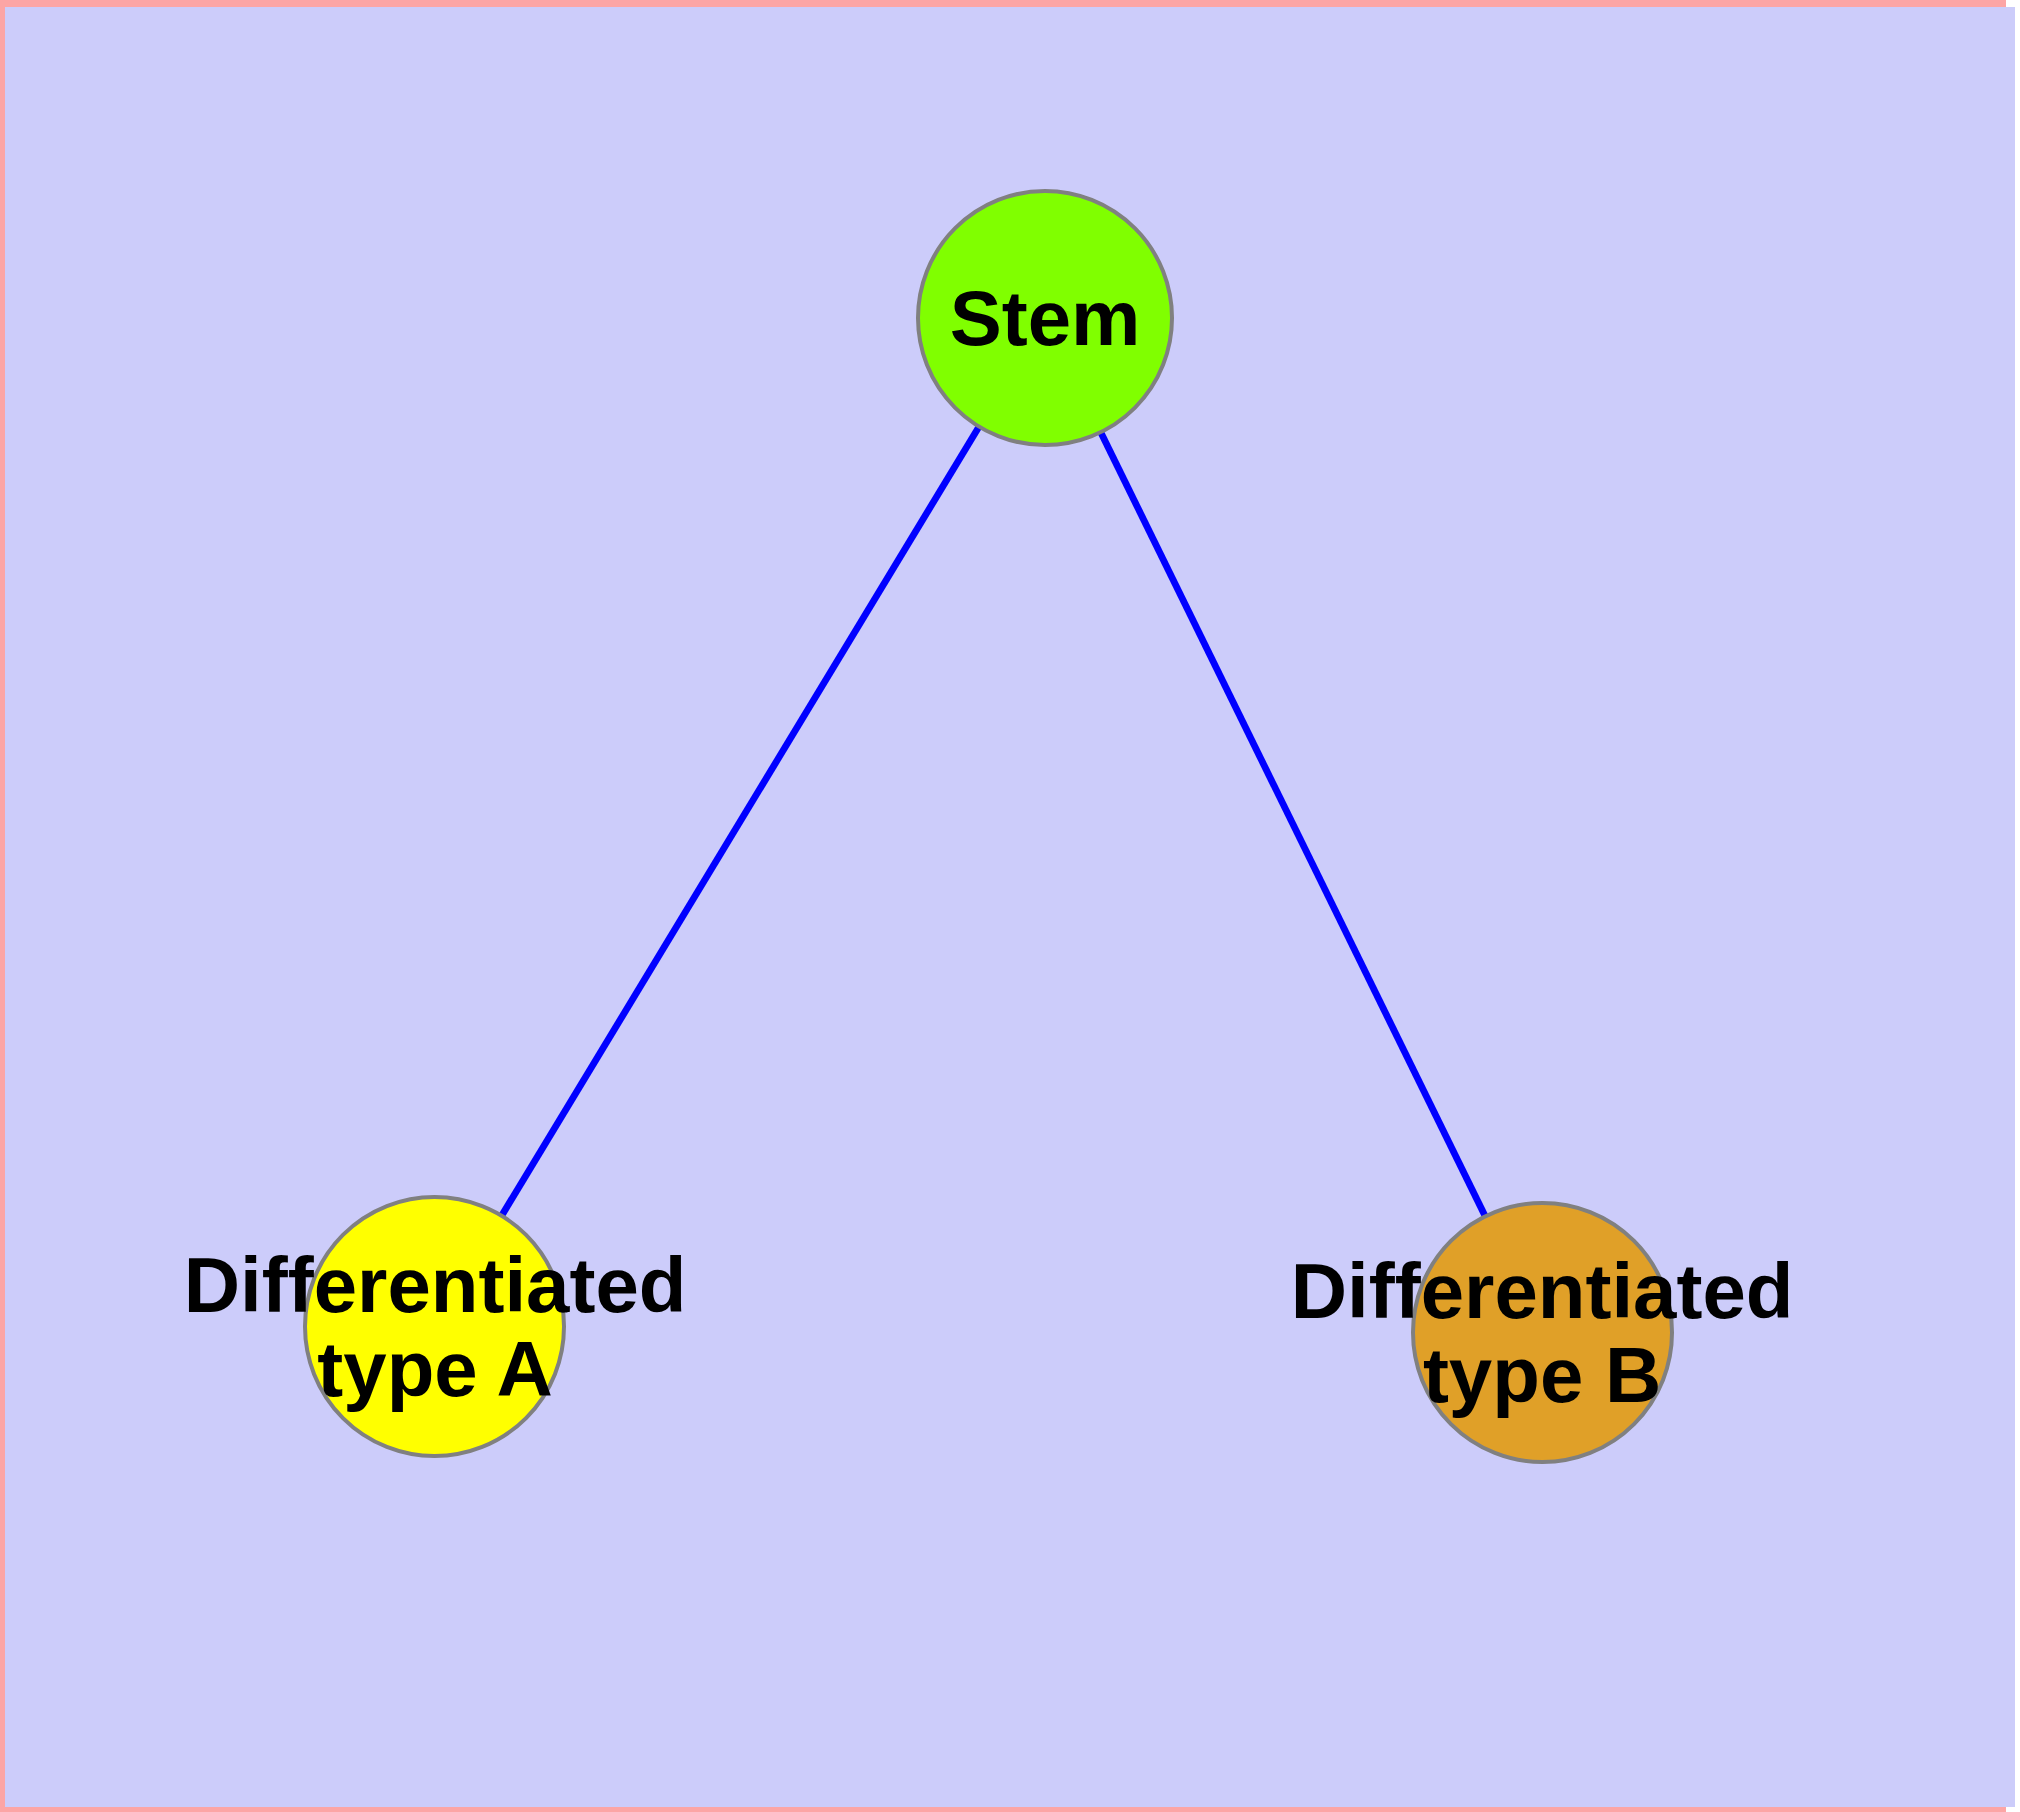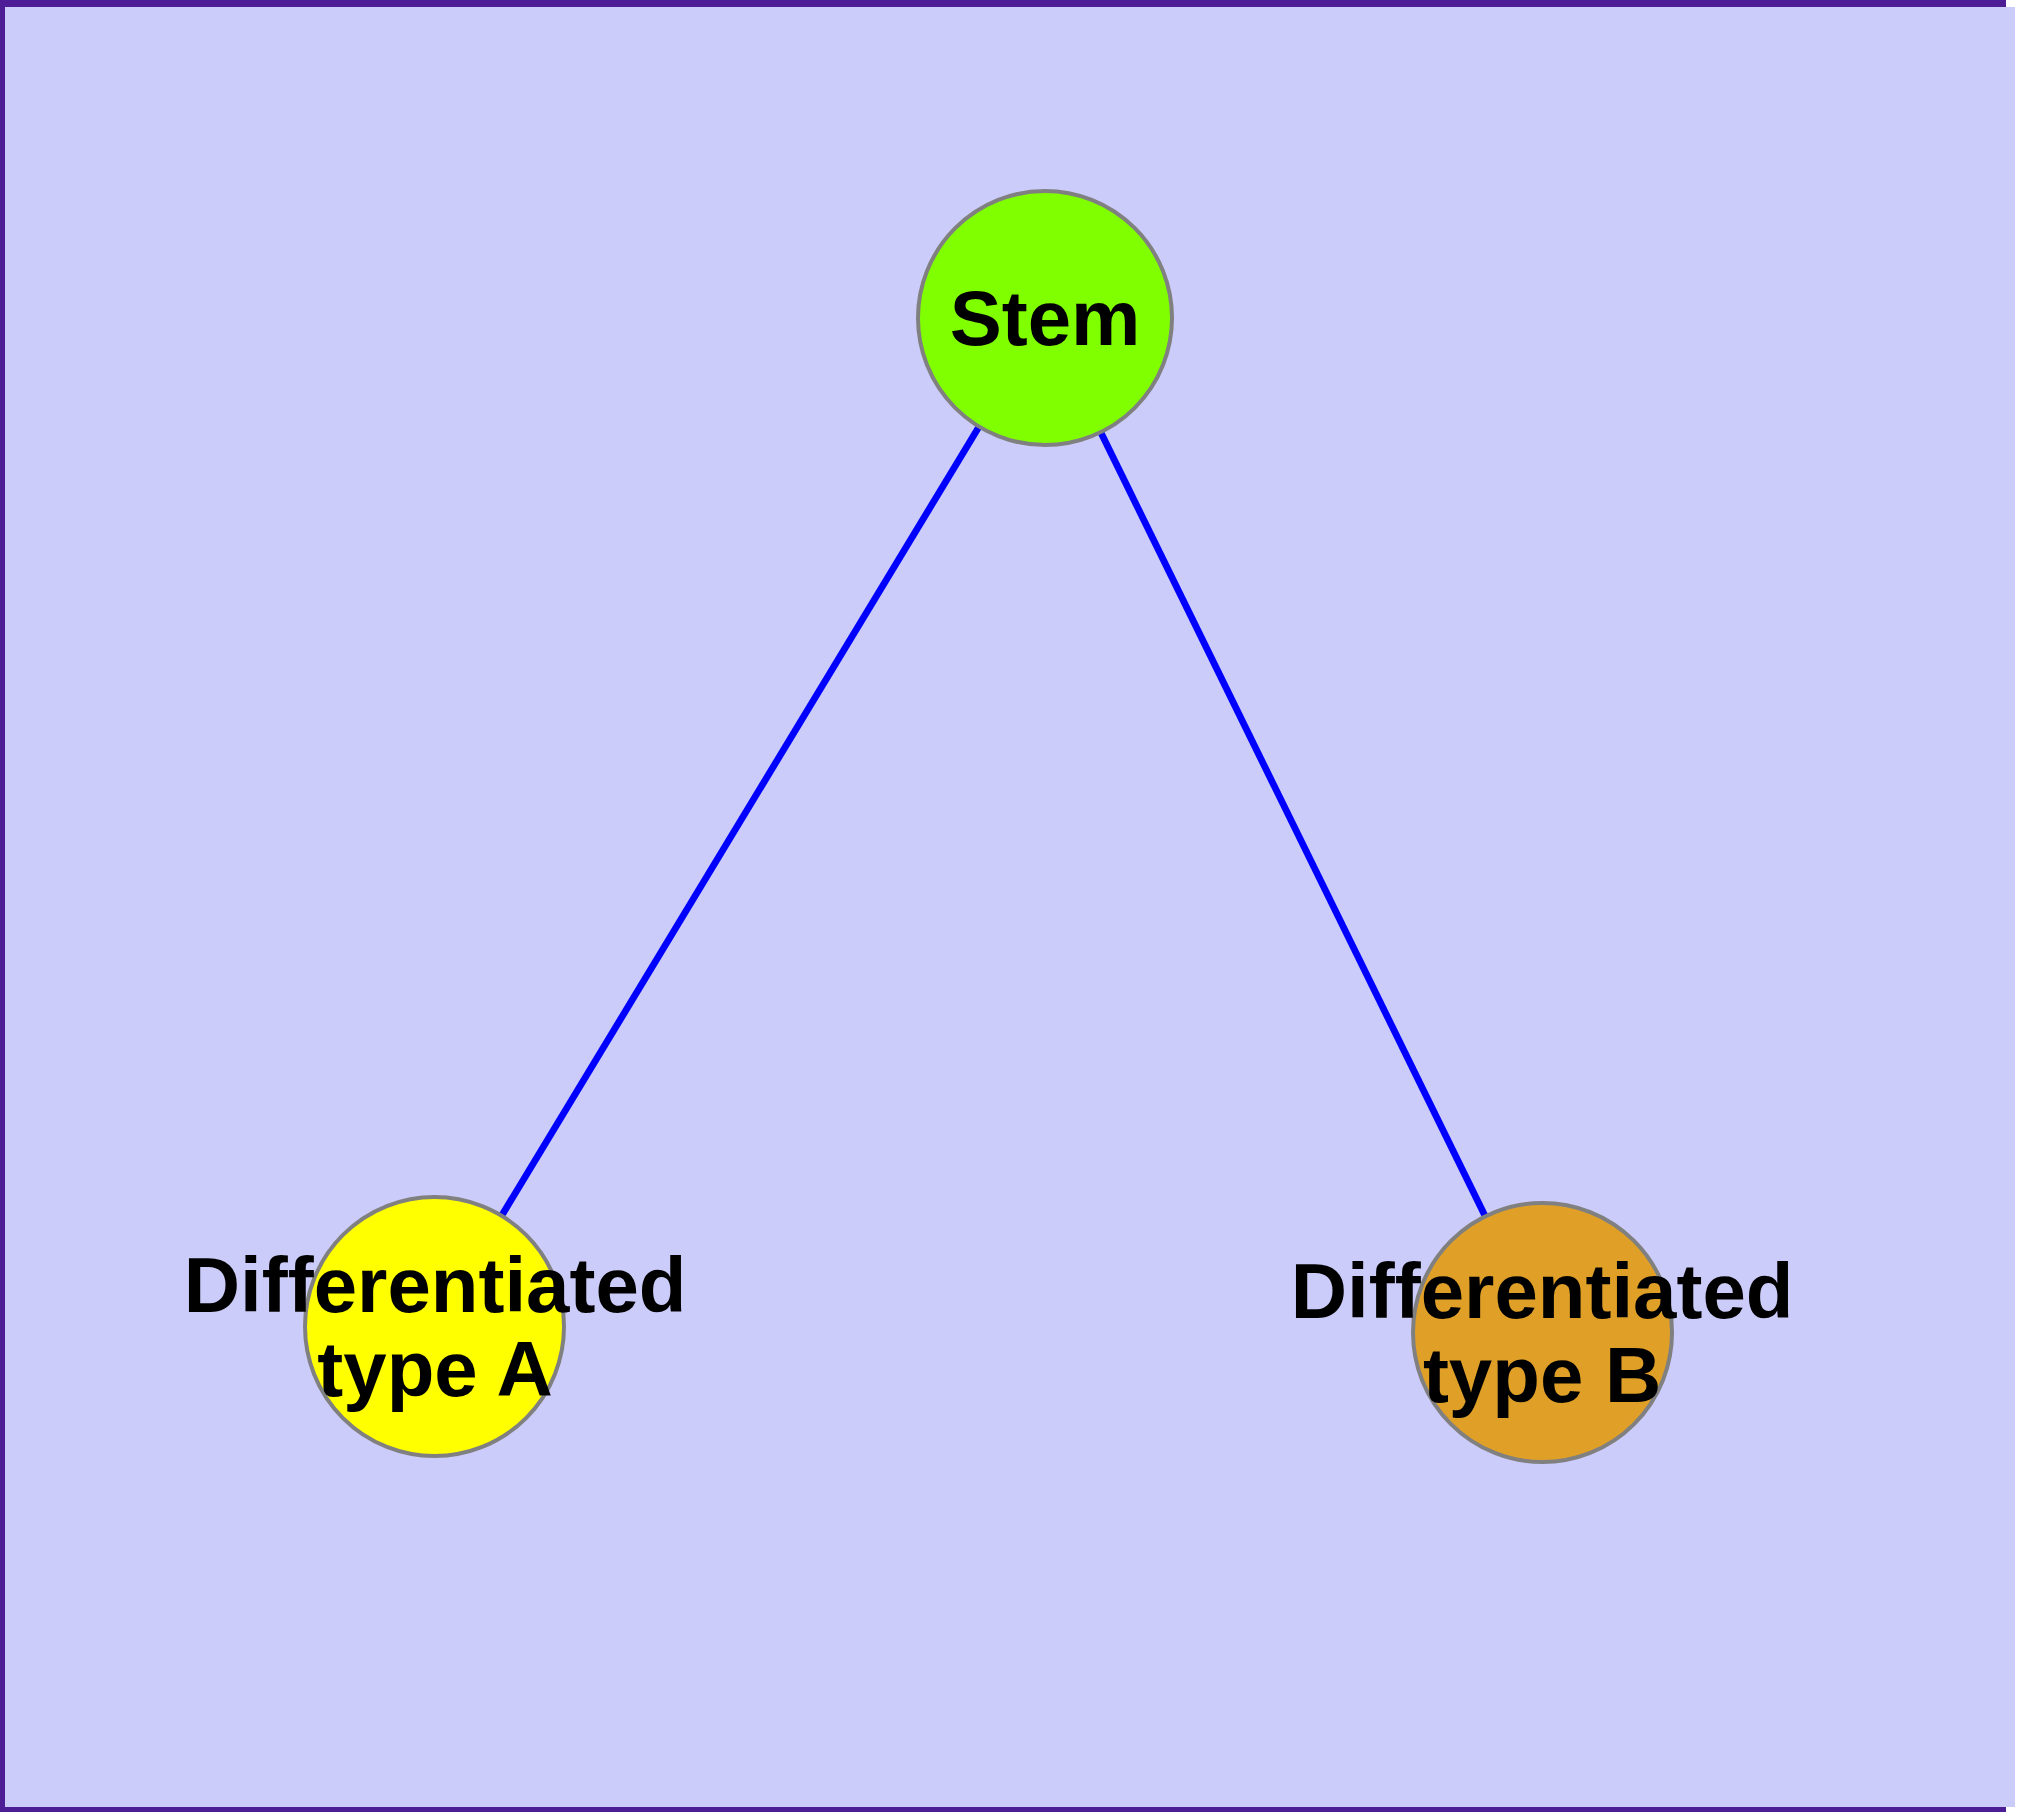--- a/index.html
+++ b/index.html
@@ -10,21 +10,21 @@
   body {
     width: 2021px;
     height: 1812px;
     overflow: hidden;
     font-family: "Liberation Sans", sans-serif;
   }
   #graph-canvas {
     position: relative;
     width: 2006px;
     height: 1812px;
-    background: #4c1d95;
+    background: #fca5a5;
     box-sizing: border-box;
   }
   #graph-plot {
     position: absolute;
     left: 5.1px;
     top: 6.8px;
     width: 2010px;
     height: 1800px;
     background: #ccccfa;
     overflow: visible;

